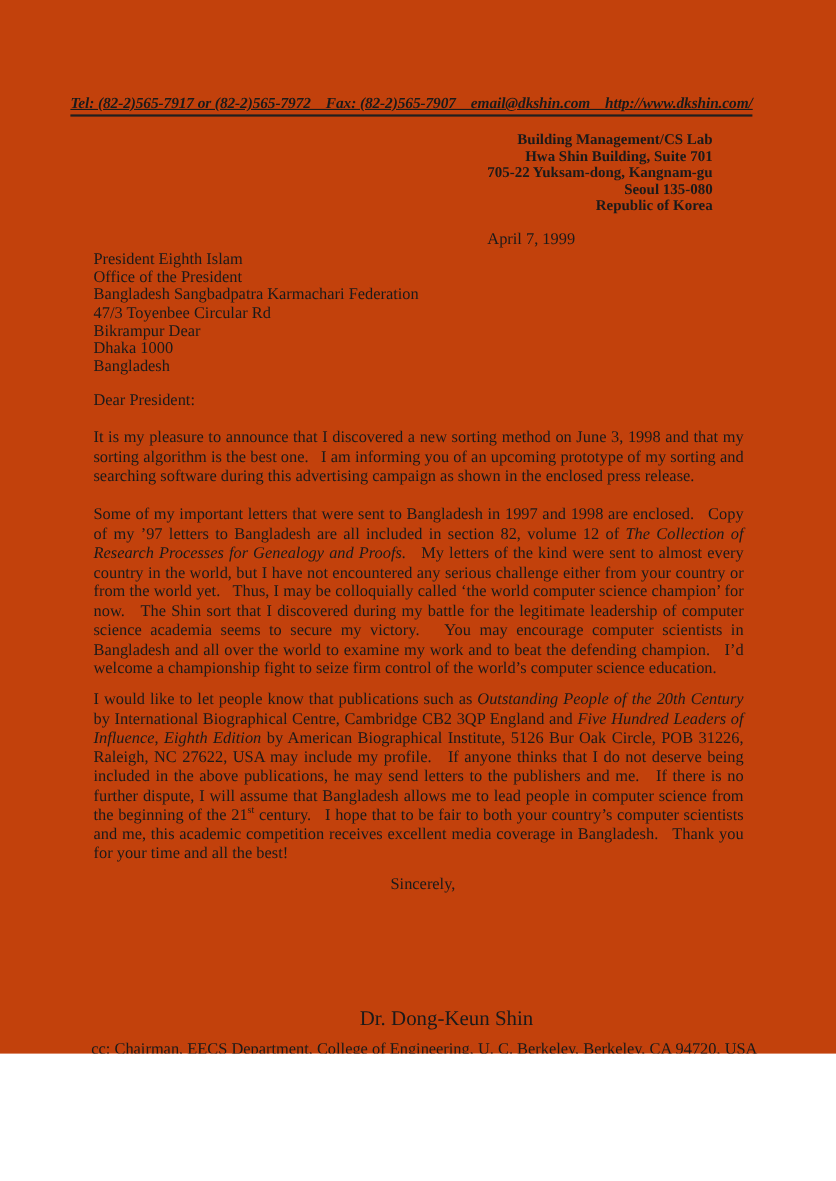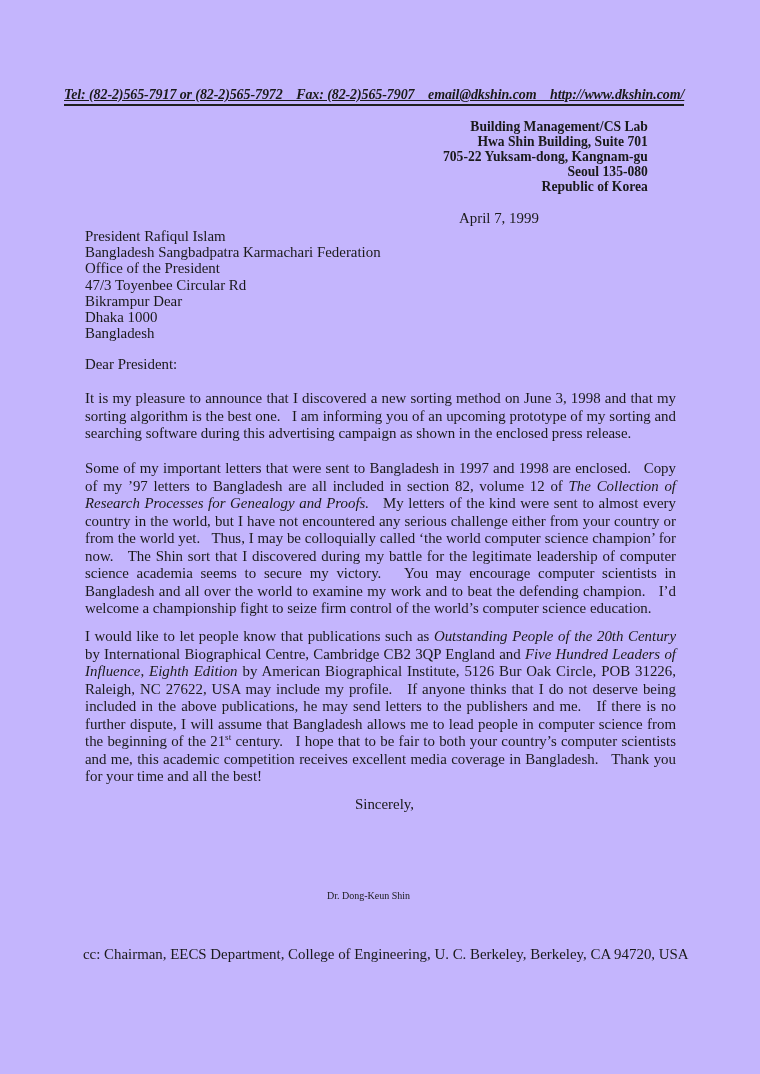--- a/index.html
+++ b/index.html
@@ -3,22 +3,22 @@
 <meta charset="utf-8">
 <style>
   html, body {
     margin: 0;
     padding: 0;
     background: #ffffff;
   }
   .page {
     position: relative;
     width: 760px;
-    height: 1074px;
-    background: #c4b5fd;
+    height: 958px;
+    background: #c2410c;
     font-family: "Liberation Serif", "DejaVu Serif", serif;
     color: #1a1a1a;
     overflow: hidden;
   }
   .abs { position: absolute; }
 
   .contact-line {
     left: 64px;
     top: 85px;
     display: inline-block;
@@ -41,21 +41,20 @@
     font-size: 13.6px;
     line-height: 15px;
     text-align: right;
   }
 
   .date-line {
     left: 443px;
     top: 210px;
     font-size: 14.9px;
     line-height: 17px;
-    margin-left: 16px;
   }
 
   .recipient-block {
     left: 85px;
     top: 228px;
     font-size: 14.9px;
     line-height: 16.2px;
   }
 
   .salutation {
@@ -88,22 +87,22 @@
 
   .closing {
     left: 355px;
     top: 796px;
     font-size: 14.9px;
     line-height: 17.5px;
   }
 
   .signature-name {
     left: 327px;
-    top: 887px;
-    font-size: 10px;
+    top: 918px;
+    font-size: 19px;
     line-height: 17.5px;
   }
 
   .cc-line {
     left: 83px;
     top: 946px;
     font-size: 14.9px;
     line-height: 17.5px;
   }
 </style>
@@ -120,23 +119,23 @@
     <div>Building Management/CS Lab</div>
     <div>Hwa Shin Building, Suite 701</div>
     <div>705-22 Yuksam-dong, Kangnam-gu</div>
     <div>Seoul 135-080</div>
     <div>Republic of Korea</div>
   </div>
 
   <div class="abs date-line">April 7, 1999</div>
 
   <div class="abs recipient-block">
-    <div>President Rafiqul Islam</div>
+    <div>President Eighth Islam</div>
+    <div>Office of the President</div>
     <div>Bangladesh Sangbadpatra Karmachari Federation</div>
-    <div>Office of the President</div>
     <div>47/3 Toyenbee Circular Rd</div>
     <div>Bikrampur Dear</div>
     <div>Dhaka 1000</div>
     <div>Bangladesh</div>
   </div>
 
   <div class="abs salutation">Dear President:</div>
 
   <p class="abs para para-1"><span class="seg-normal">It is my pleasure to announce that I discovered a new sorting method on June 3, 1998 and that my sorting algorithm is the best one.   I am informing you of an upcoming prototype of my sorting and searching software during this advertising campaign as shown in the enclosed press release.</span></p>
 

